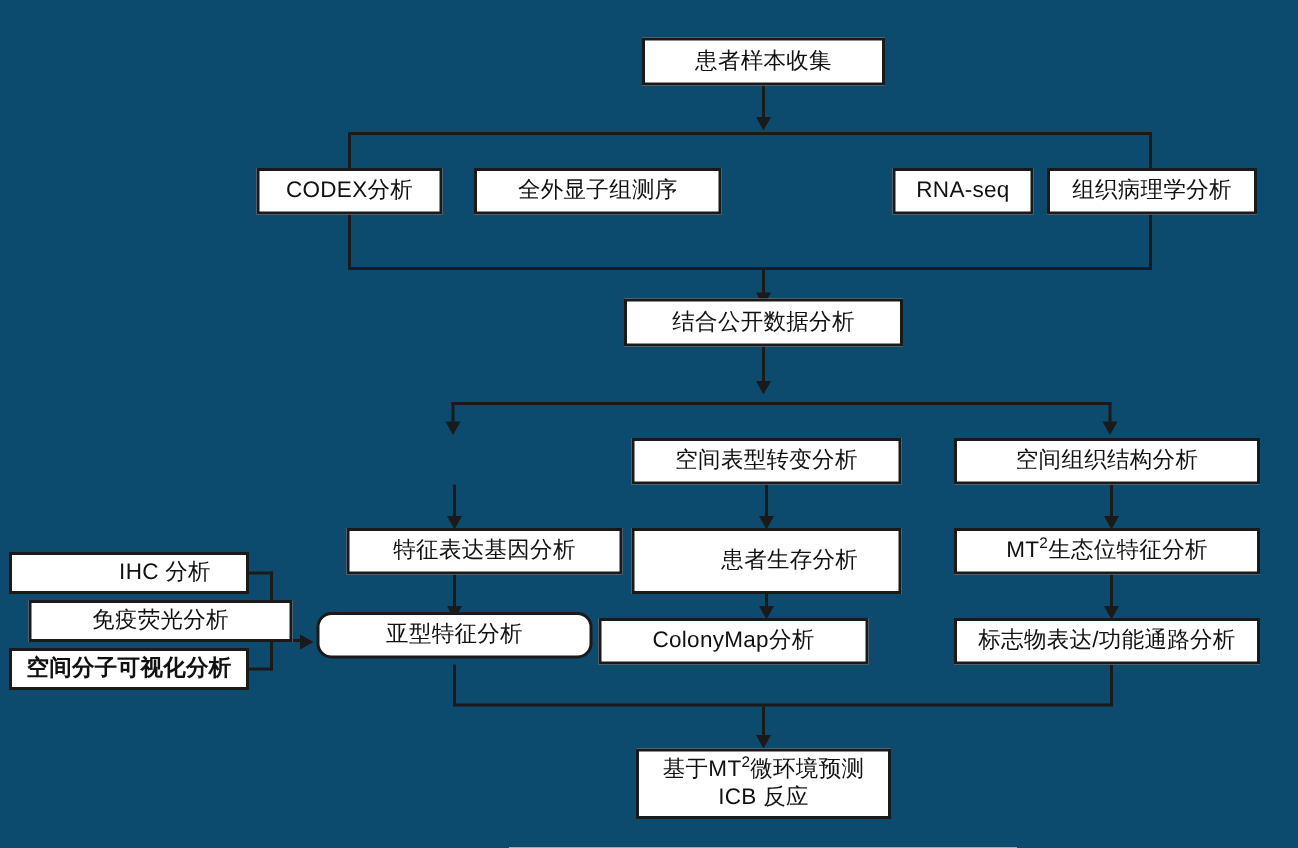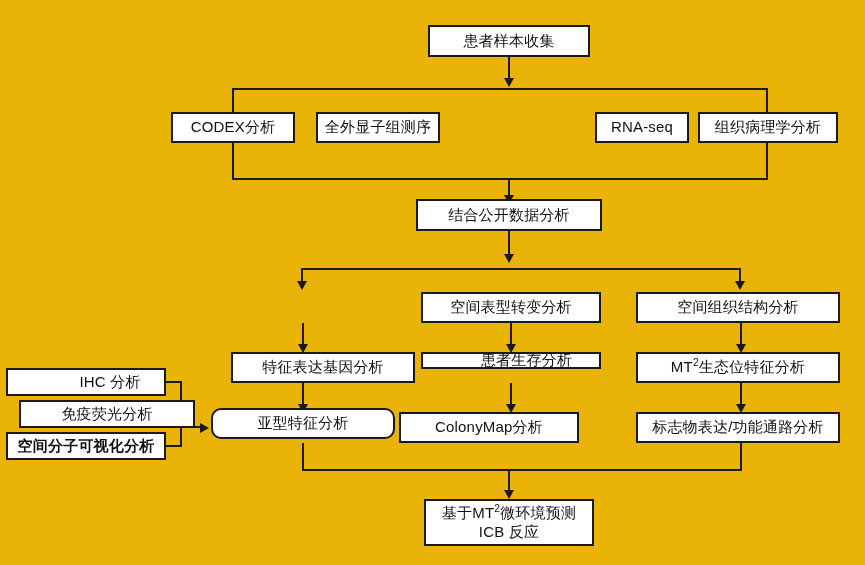--- a/index.html
+++ b/index.html
@@ -4,21 +4,21 @@
 <style>
   html, body {
     margin: 0;
     padding: 0;
     background: #ffffff;
   }
   #canvas {
     position: relative;
     width: 865px;
     height: 565px;
-    background: #eab308;
+    background: #0c4a6e;
     font-family: "Liberation Sans", "DejaVu Sans", sans-serif;
     overflow: hidden;
   }
   .node {
     position: absolute;
     box-sizing: border-box;
     border: 2px solid #1a1a1a;
     background: #ffffff;
     display: flex;
     align-items: center;
@@ -72,21 +72,21 @@
   <div class="line vline" style="left:508px; top:57px; width:2px; height:22px;"></div>
   <div class="arrow-down" style="left:504px; top:78px;"></div>
 
   <div class="line hline" style="left:232px; top:88px; width:536px; height:2px;"></div>
   <div class="line vline" style="left:232px; top:88px; width:2px; height:24px;"></div>
   <div class="line vline" style="left:766px; top:88px; width:2px; height:24px;"></div>
 
   <div class="node" style="left:171px; top:112px; width:124px; height:31px;">
     <span>CODEX分析</span>
   </div>
-  <div class="node" style="left:316px; top:112px; width:124px; height:31px;text-align:center;">
+  <div class="node" style="left:316px; top:112px; width:165px; height:31px;text-align:center;">
     <span>全外显子组测序</span>
   </div>
   <div class="node" style="left:595px; top:112px; width:94px; height:31px;">
     <span>RNA-seq</span>
   </div>
   <div class="node" style="left:698px; top:112px; width:140px; height:31px;">
     <span>组织病理学分析</span>
   </div>
 
   <div class="line vline" style="left:232px; top:143px; width:2px; height:36px;"></div>
@@ -119,21 +119,21 @@
   <div class="node" style="left:211px; top:408px; width:184px; height:31px;border-radius:10px;">
     <span>亚型特征分析</span>
   </div>
 
   <div class="node" style="left:421px; top:292px; width:180px; height:31px;">
     <span>空间表型转变分析</span>
   </div>
   <div class="line vline" style="left:510px; top:323px; width:2px; height:23px;"></div>
   <div class="arrow-down" style="left:506px; top:344px;"></div>
 
-  <div class="node" style="left:421px; top:352px; width:180px; height:17px;padding-left:31px;">
+  <div class="node" style="left:421px; top:352px; width:180px; height:44px;padding-left:31px;">
     <span>患者生存分析</span>
   </div>
   <div class="line vline" style="left:510px; top:383px; width:2px; height:23px;"></div>
   <div class="arrow-down" style="left:506px; top:404px;"></div>
 
   <div class="node" style="left:399px; top:412px; width:180px; height:31px;">
     <span>ColonyMap分析</span>
   </div>
 
   <div class="node" style="left:636px; top:292px; width:204px; height:31px;">

